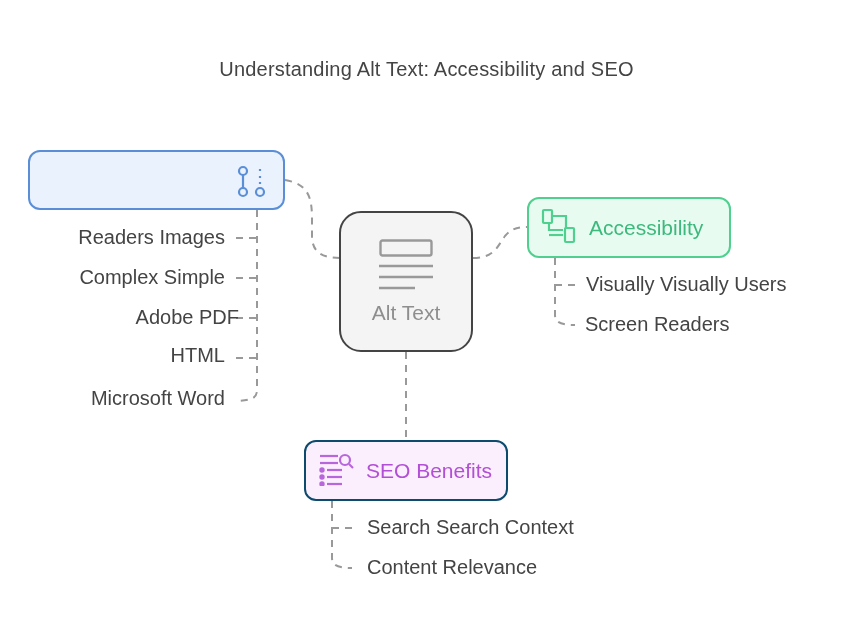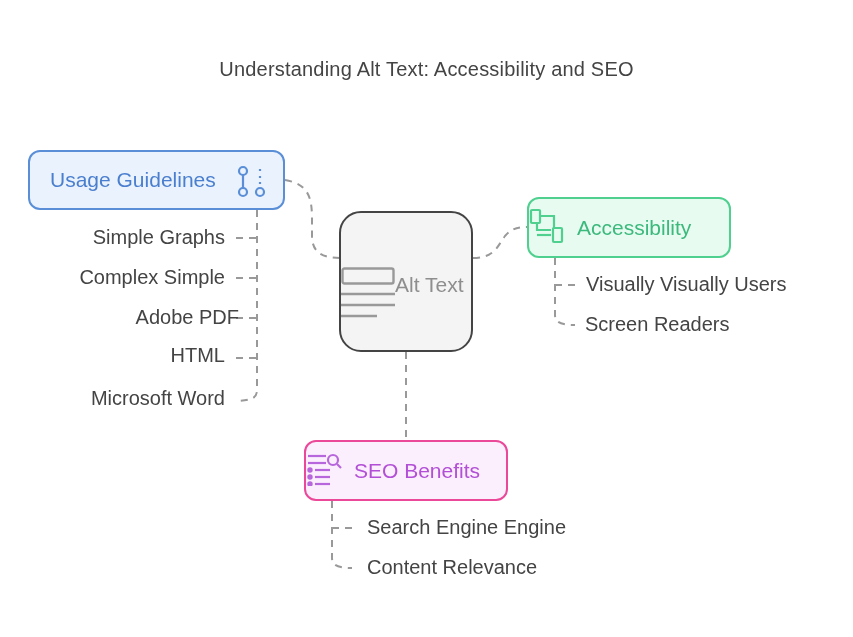--- a/index.html
+++ b/index.html
@@ -7,29 +7,29 @@
          font-family: "Liberation Sans", "DejaVu Sans", sans-serif; }
   .title { position: absolute; left: 0; width: 853px; top: 58px; text-align: center;
            font-size: 20px; color: #444444; letter-spacing: 0.2px; }
   svg.lines { position: absolute; left: 0; top: 0; }
   .node { position: absolute; box-sizing: border-box; display: flex; align-items: center; }
   .usage { left: 28px; top: 150px; width: 257px; height: 60px; background: #eaf2fd;
            border: 2px solid #5a8fd8; border-radius: 12px; padding-left: 20px; }
   .usage .label { color: #4a7fcf; font-size: 21px; }
   .usage .icon { position: absolute; right: 14px; top: 12px; }
   .center { left: 339px; top: 211px; width: 134px; height: 141px; background: #f4f4f4;
-            border: 2.5px solid #444444; border-radius: 22px; flex-direction: row;
+            border: 2.5px solid #444444; border-radius: 22px; flex-direction: column;
             justify-content: flex-start; }
   .center .icon { margin-top: 26px; }
   .center .label { color: #8e8e8e; font-size: 21px; margin-top: 6px; }
   .access { left: 527px; top: 197px; width: 204px; height: 61px; background: #e8fbf1;
-            border: 2px solid #4fd08f; border-radius: 12px; padding-left: 0; }
+            border: 2px solid #4fd08f; border-radius: 12px; padding-left: 12px; }
   .access .label { color: #3cb97c; font-size: 21px; margin-left: 12px; }
   .seo { left: 304px; top: 440px; width: 204px; height: 61px; background: #fbeefd;
-         border: 2px solid #ec4899; border-radius: 12px; }
+         border: 2px solid #0c4a6e; border-radius: 12px; padding-left: 12px; }
   .seo .label { color: #b24fd6; font-size: 21px; margin-left: 12px; }
   .leaf { position: absolute; font-size: 20px; color: #444444; white-space: nowrap; }
   .leaf.right { text-align: right; }
 </style>
 </head>
 <body>
 
 <div class="title">Understanding Alt Text: Accessibility and SEO</div>
 
 <svg class="lines" width="853" height="637">
@@ -46,21 +46,20 @@
 
     <path d="M555,258 L555,315 C555,322 560,325 575,325"></path>
     <path d="M555,285 L576,285"></path>
 
     <path d="M332,501 L332,558 C332,565 337,568 352,568"></path>
     <path d="M332,528 L353,528"></path>
   </g>
 </svg>
 
 <div class="node usage">
-  <span class="label">Usage Guidelines</span>
   <span class="icon">
     <svg width="34" height="34" viewBox="0 0 34 34" fill="none" stroke="#5a8fd8" stroke-width="2.2">
       <circle cx="8" cy="7" r="4"></circle>
       <circle cx="8" cy="28" r="4"></circle>
       <line x1="8" y1="11" x2="8" y2="24"></line>
       <circle cx="25" cy="28" r="4"></circle>
       <line x1="25" y1="5" x2="25" y2="7"></line>
       <line x1="25" y1="12" x2="25" y2="14"></line>
       <line x1="25" y1="18" x2="25" y2="20"></line>
     </svg>
@@ -103,23 +102,23 @@
       <line x1="9" y1="18" x2="24" y2="18"></line>
       <circle cx="4" cy="25" r="1.6" fill="#b866dc"></circle>
       <line x1="9" y1="25" x2="24" y2="25"></line>
       <circle cx="4" cy="32" r="1.6" fill="#b866dc"></circle>
       <line x1="9" y1="32" x2="24" y2="32"></line>
     </svg>
   </span>
   <span class="label">SEO Benefits</span>
 </div>
 
-<div class="leaf right" style="right:628px; top:226px;">Simple Graphs</div>
+<div class="leaf right" style="right:628px; top:226px;">Readers Images</div>
 <div class="leaf right" style="right:628px; top:266px;">Complex Simple</div>
 <div class="leaf right" style="right:614px; top:306px;">Adobe PDF</div>
 <div class="leaf right" style="right:628px; top:344px;">HTML</div>
 <div class="leaf right" style="right:628px; top:387px;text-align:center;">Microsoft Word</div>
 
 <div class="leaf" style="left:586px; top:273px;">Visually Visually Users</div>
 <div class="leaf" style="left:585px; top:313px;">Screen Readers</div>
 
-<div class="leaf" style="left:367px; top:516px;">Search Engine Engine</div>
+<div class="leaf" style="left:367px; top:516px;">Search Search Context</div>
 <div class="leaf" style="left:367px; top:556px;">Content Relevance</div>
 
 </body></html>

